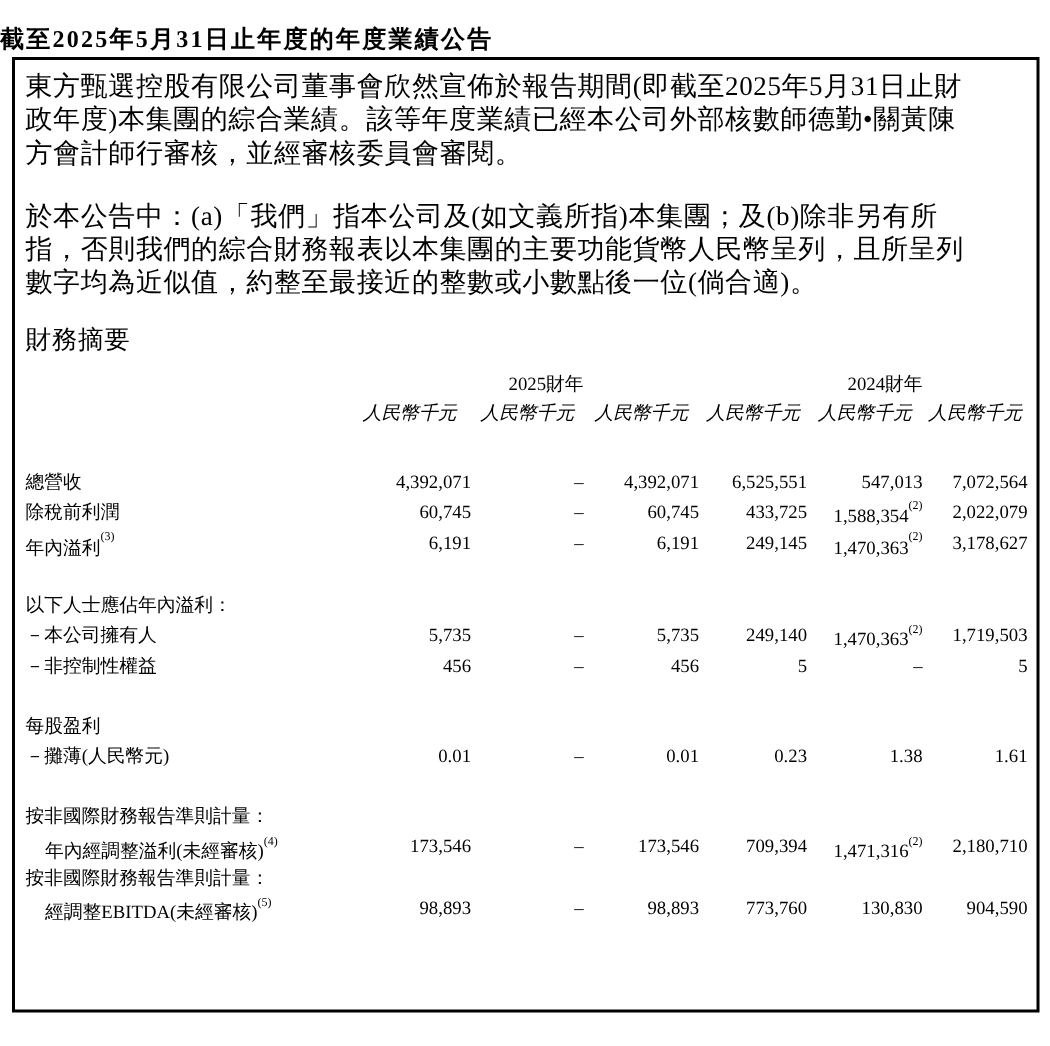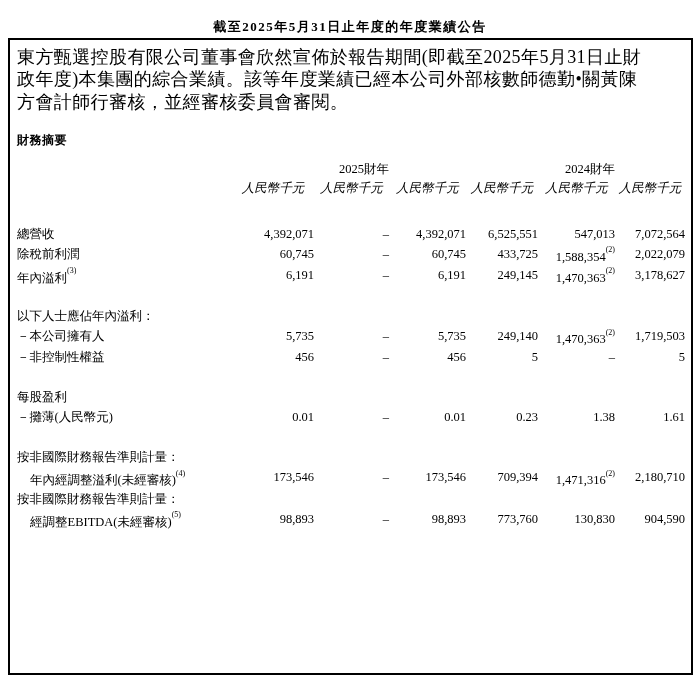--- a/index.html
+++ b/index.html
@@ -7,22 +7,21 @@
     width: 700px; height: 697px;
     background: #ffffff;
     color: #000000;
     font-family: "Liberation Serif", "DejaVu Serif", serif;
     overflow: hidden;
   }
   .page { width: 700px; height: 697px; position: relative; }
 
   .doc-title {
     margin-top: 15px;
-    text-align: center;
-    font-size: 13px;
+    font-size: 16px;
     font-weight: bold;
     letter-spacing: 1.5px;
     line-height: 23px;
   }
 
   .announce-box {
     margin: 0 7px 0 8px;
     border: 2px solid #000;
     padding: 6px 9px 0 7px;
     height: 637px;
@@ -33,22 +32,22 @@
     font-size: 18px;
     line-height: 22.3px;
     letter-spacing: 0.4px;
     white-space: pre-line;
     text-align: justify;
   }
   .para-scope { margin-top: 20px; }
 
   .fin-heading {
     margin-top: 16px;
-    font-size: 12px;
-    font-weight: bold;
+    font-size: 17px;
+    font-weight: normal;
     letter-spacing: 0.5px;
     line-height: 22px;
   }
 
   table.fin-table {
     margin-top: 10px;
     width: 668px;
     border-collapse: collapse;
     table-layout: fixed;
     font-size: 12.5px;
@@ -82,20 +81,23 @@
 <div class="page">
 
   <h1 class="doc-title">截至2025年5月31日止年度的年度業績公告</h1>
 
   <div class="announce-box">
 
     <p class="para-intro">東方甄選控股有限公司董事會欣然宣佈於報告期間(即截至2025年5月31日止財
 政年度)本集團的綜合業績。該等年度業績已經本公司外部核數師德勤•關黃陳
 方會計師行審核，並經審核委員會審閱。</p>
 
+    <p class="para-scope">於本公告中：(a)「我們」指本公司及(如文義所指)本集團；及(b)除非另有所
+指，否則我們的綜合財務報表以本集團的主要功能貨幣人民幣呈列，且所呈列
+數字均為近似值，約整至最接近的整數或小數點後一位(倘合適)。</p>
 
     <h2 class="fin-heading">財務摘要</h2>
 
     <table class="fin-table">
       <colgroup>
           <col style="width: 215px;">
           <col style="width: 82px;">
           <col style="width: 75px;">
           <col style="width: 77px;">
           <col style="width: 72px;">

